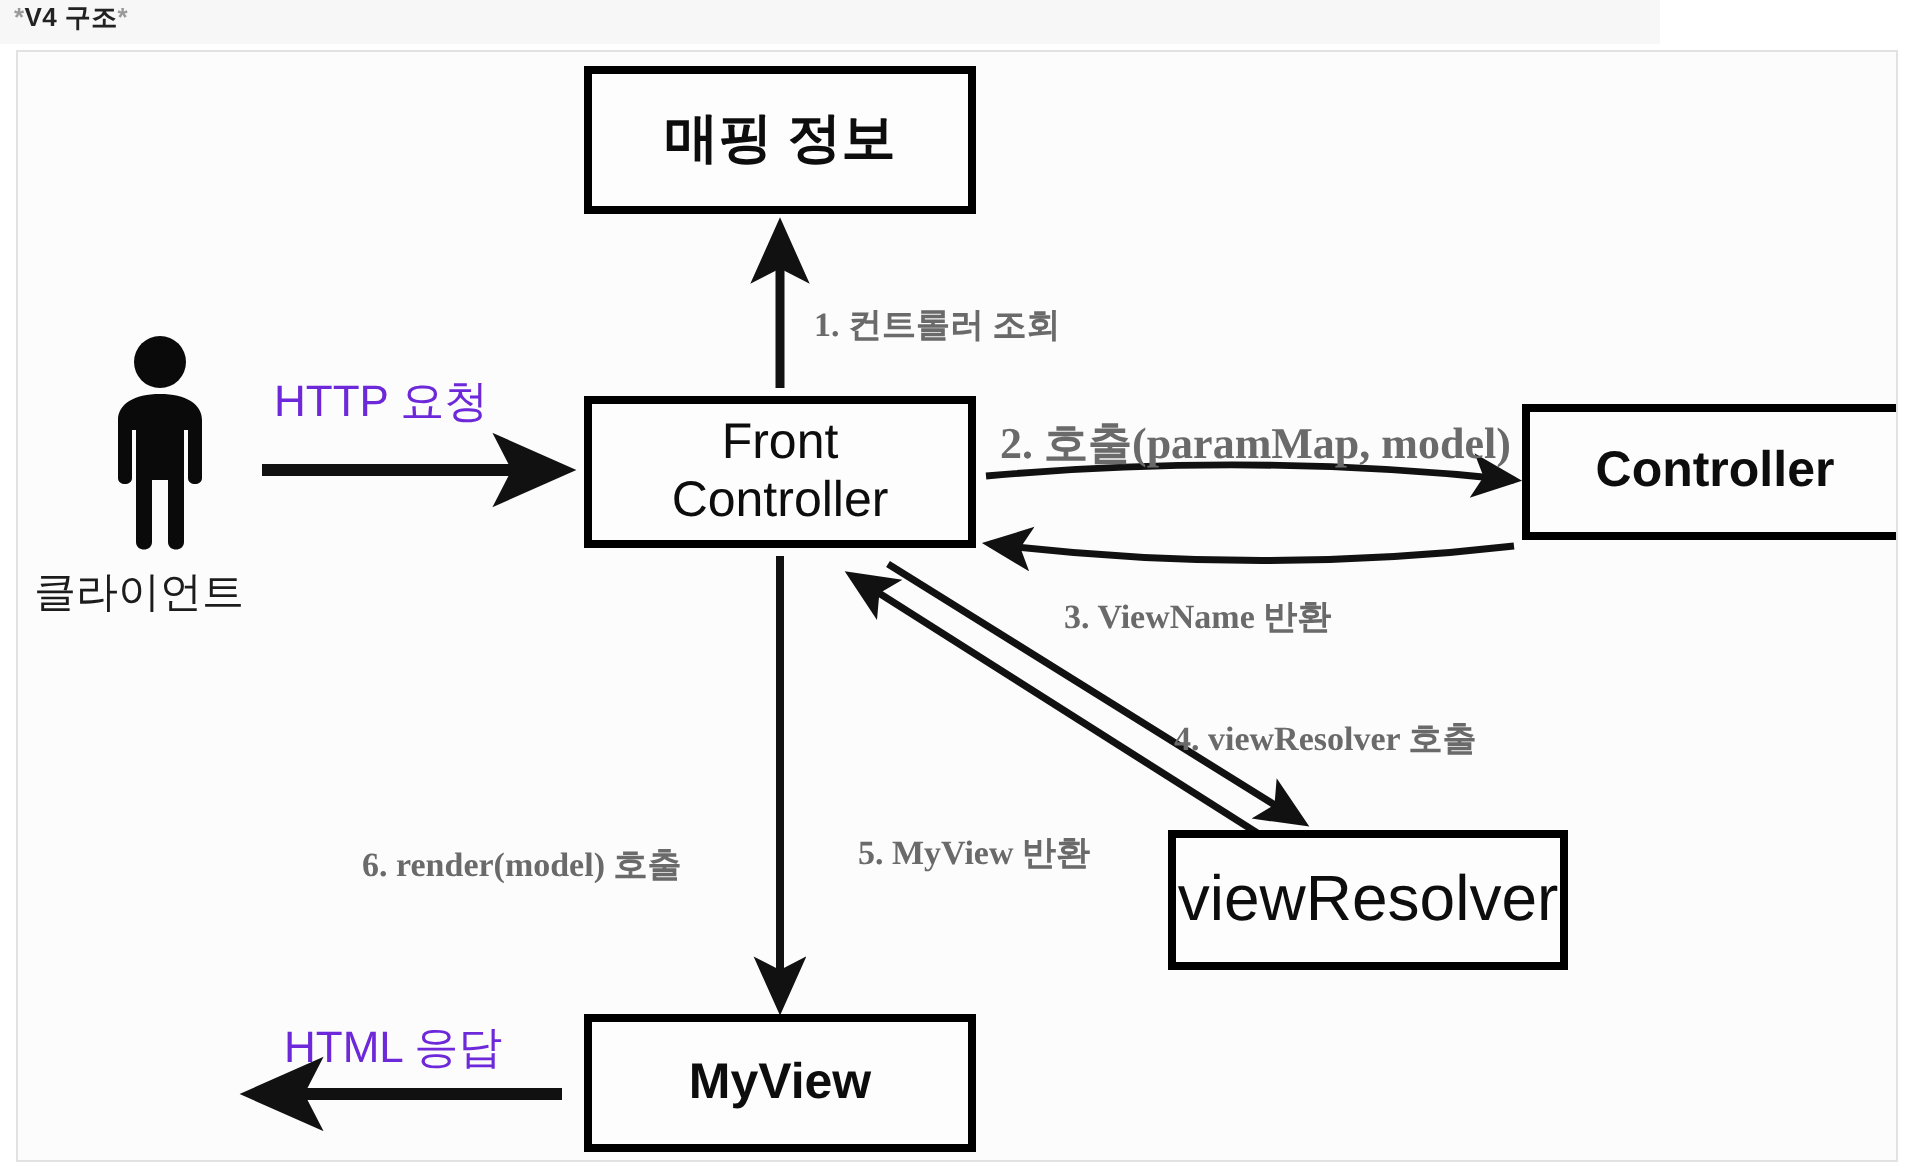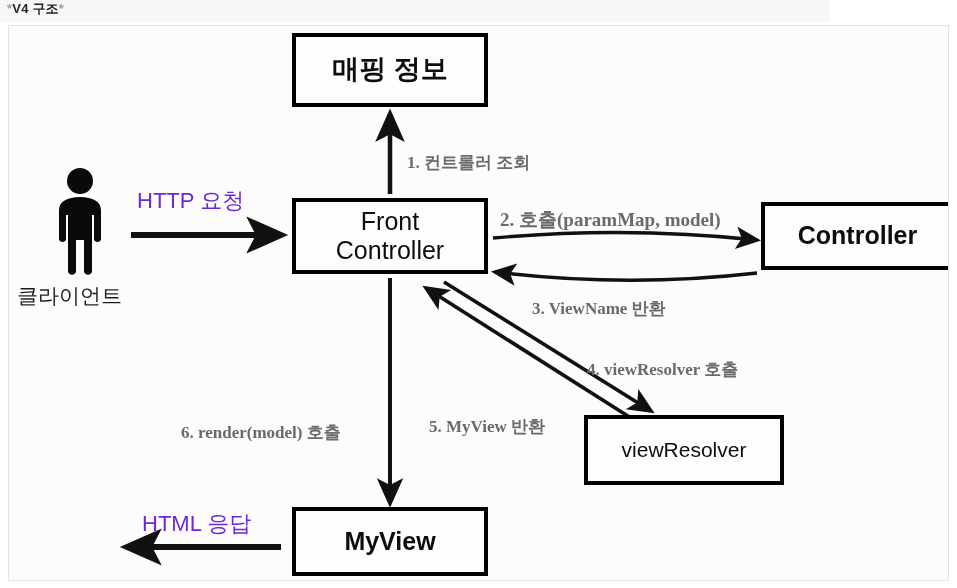--- a/index.html
+++ b/index.html
@@ -86,21 +86,21 @@
   }
   #node-controller {
     left: 752px; top: 176px;
     width: 193px; height: 68px;
     font-size: 25px;
     font-weight: bold;
   }
   #node-view-resolver {
     left: 575px; top: 389px;
     width: 200px; height: 70px;
-    font-size: 21px;
+    font-size: 32px;
     font-weight: normal;
     text-align: center;
   }
   #node-myview {
     left: 283px; top: 481px;
     width: 196px; height: 69px;
     font-size: 25px;
     font-weight: bold;
   }
   
@@ -144,21 +144,21 @@
   #label-html-response {
     left: 133px; top: 483px;
     font-size: 22px;
   }
   #label-step-1 {
     left: 398px; top: 125px;
     font-size: 17px;
   }
   #label-step-2 {
     left: 491px; top: 181px;
-    font-size: 19px;
+    font-size: 22px;
   }
   #label-step-3 {
     left: 523px; top: 271px;
     font-size: 17px;
   }
   #label-step-4 {
     left: 578px; top: 332px;
     font-size: 17px;
   }
   #label-step-5 {

